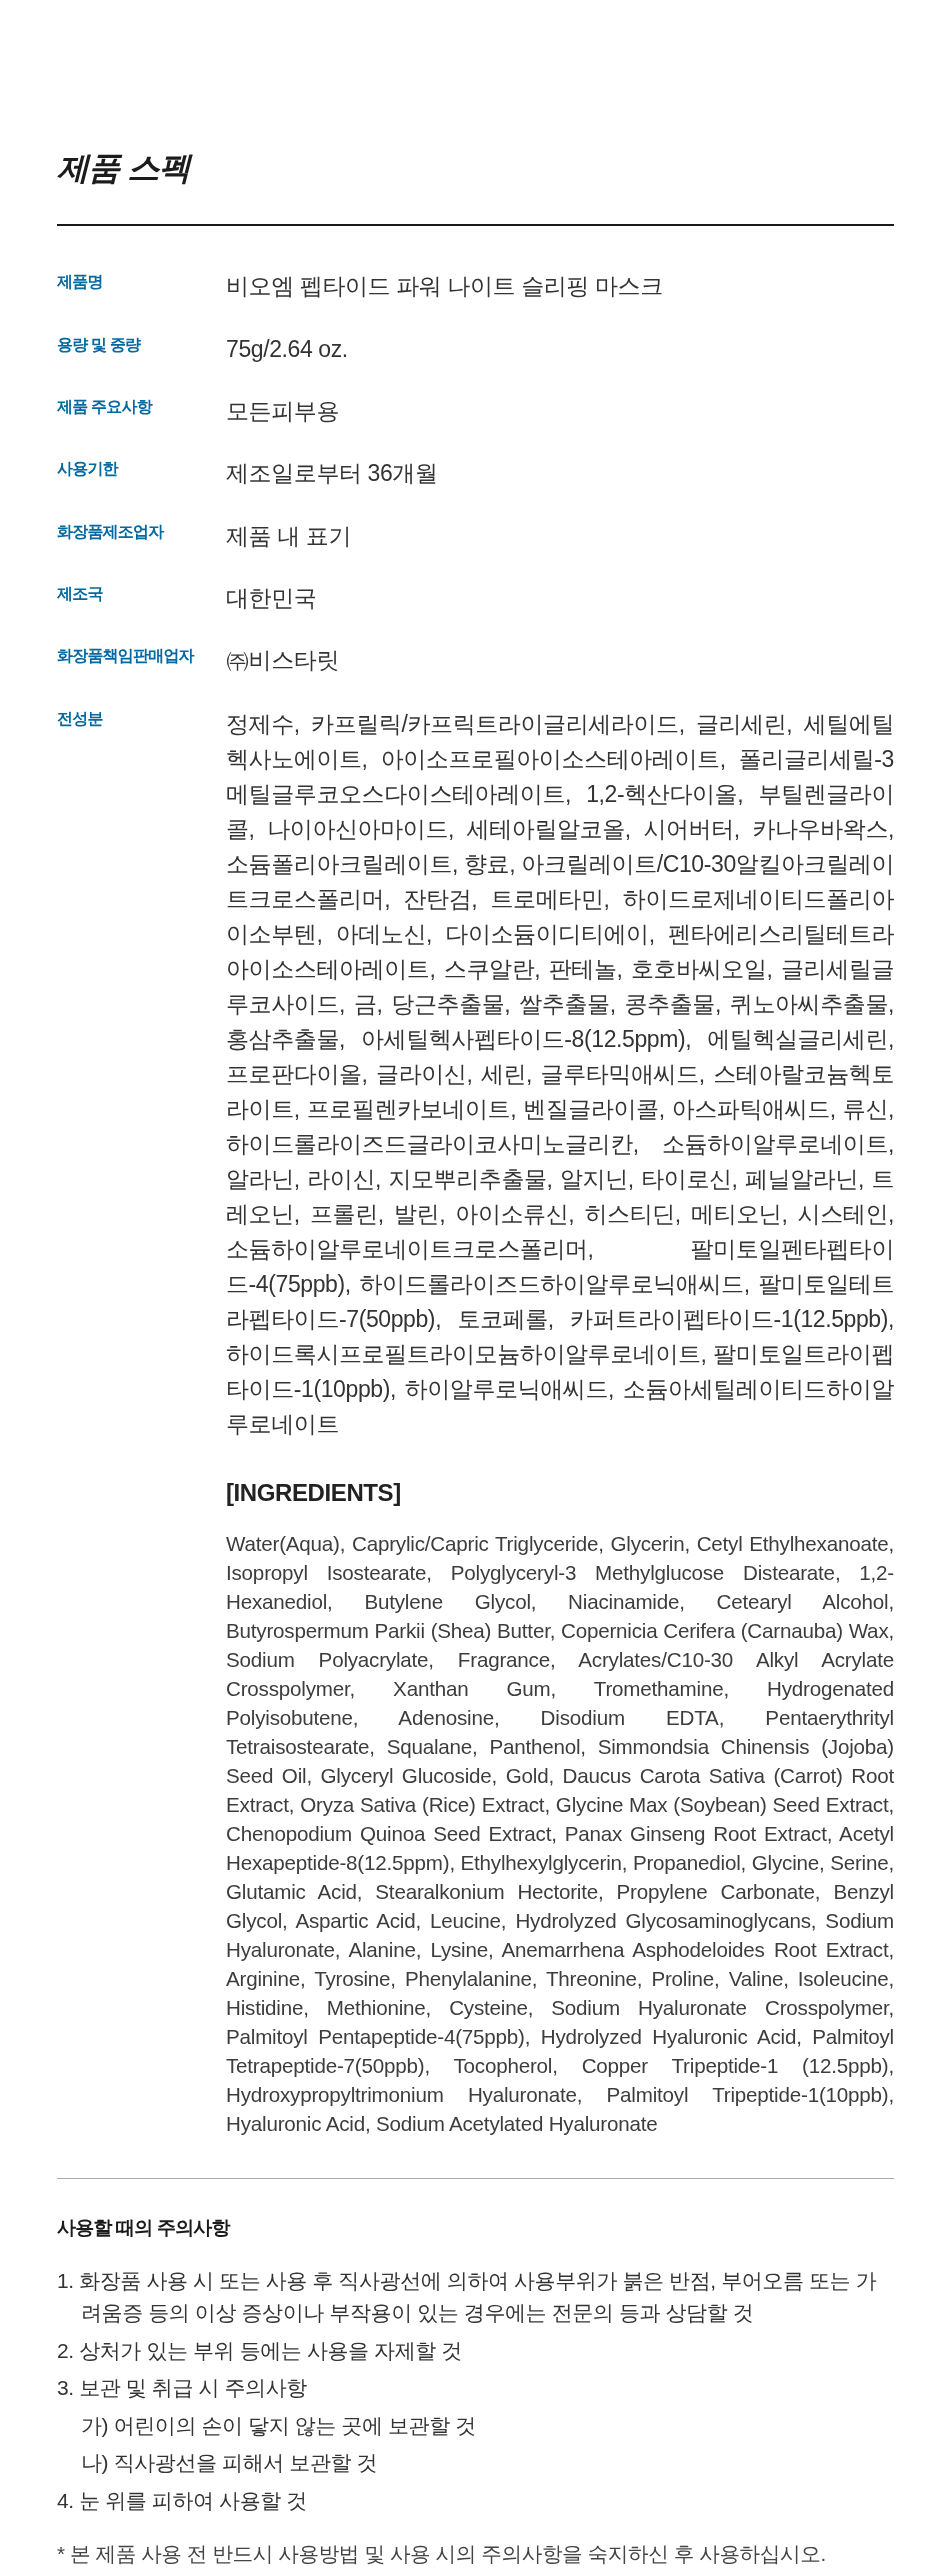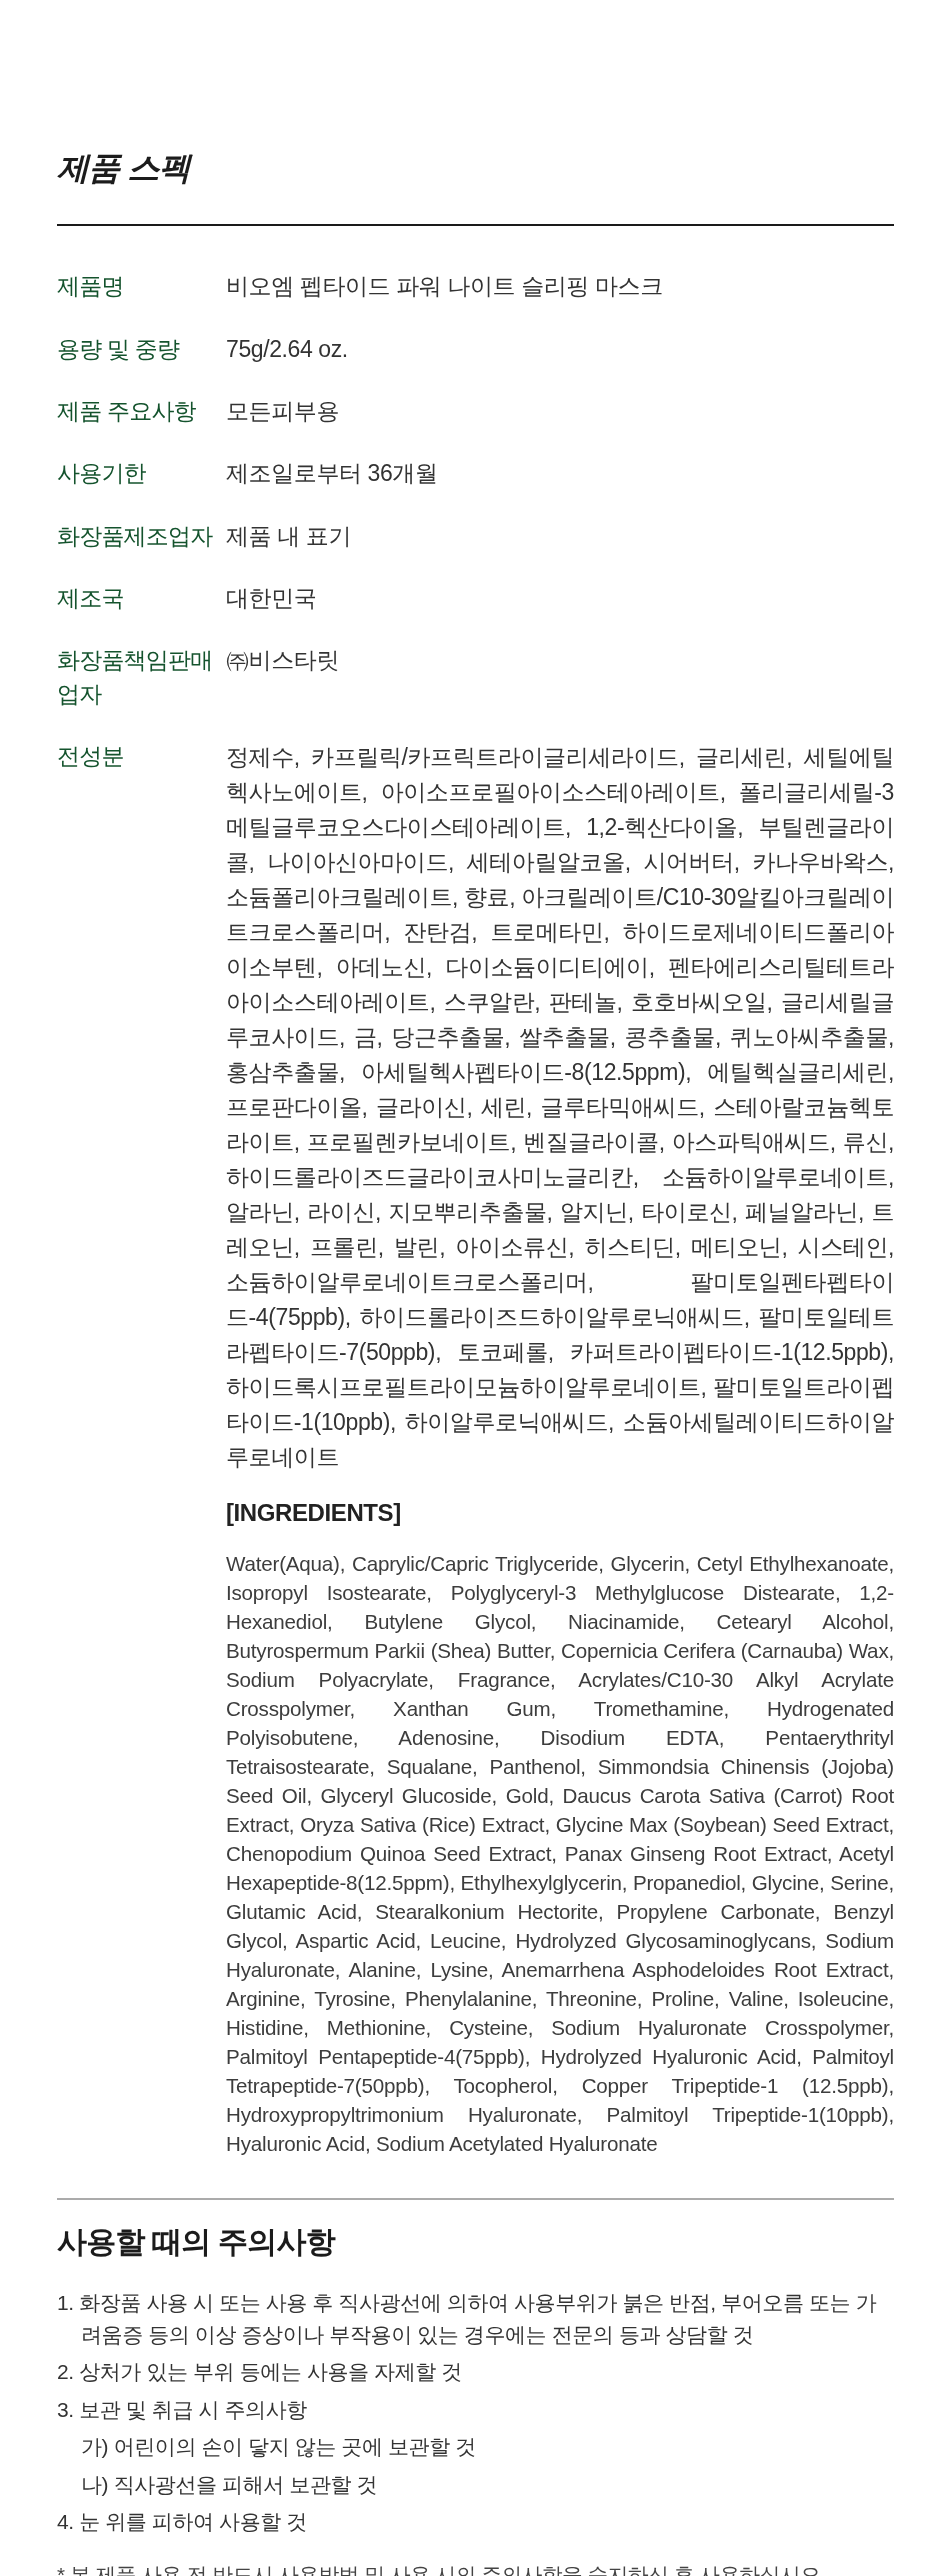--- a/index.html
+++ b/index.html
@@ -25,44 +25,44 @@
     background:#1a1a1a;
     margin-top:33px;
   }
 
   
   .spec-table { margin-top:44px; }
   .spec-row { display:flex; align-items:flex-start; margin-bottom:29px; }
   .spec-label {
     width:169px;
     flex:0 0 169px;
-    font-size:23px;
-    font-weight:400;
-    color:#14532d;
+    font-size:16px;
+    font-weight:700;
+    color:#0369a1;
     letter-spacing:-0.8px;
     line-height:1.45;
   }
   .spec-value {
     font-size:23px;
     color:#333333;
     letter-spacing:-0.4px;
     line-height:1.45;
   }
 
   
   .ingredients-block { flex:1 1 auto; }
   .ing-korean {
     font-size:23px;
     line-height:35px;
     color:#333333;
     letter-spacing:-0.4px;
     text-align:justify;
   }
   .ing-header {
-    margin-top:24px;
+    margin-top:37px;
     font-size:24px;
     font-weight:700;
     color:#222222;
     letter-spacing:-0.4px;
   }
   .ing-english {
     margin-top:22px;
     font-size:20.6px;
     line-height:29px;
     color:#3d3d3d;
@@ -71,22 +71,22 @@
   }
 
   .divider-gray {
     height:1.6px;
     background:#ababab;
     margin-top:40px;
   }
 
   
   .prec-title {
-    margin-top:22px;
-    font-size:30px;
+    margin-top:36px;
+    font-size:19px;
     font-weight:700;
     color:#1b1b1b;
     letter-spacing:-0.8px;
   }
   .prec-list { margin-top:24px; }
   .prec-item {
     font-size:21px;
     line-height:32px;
     color:#333333;
     letter-spacing:-0.4px;

